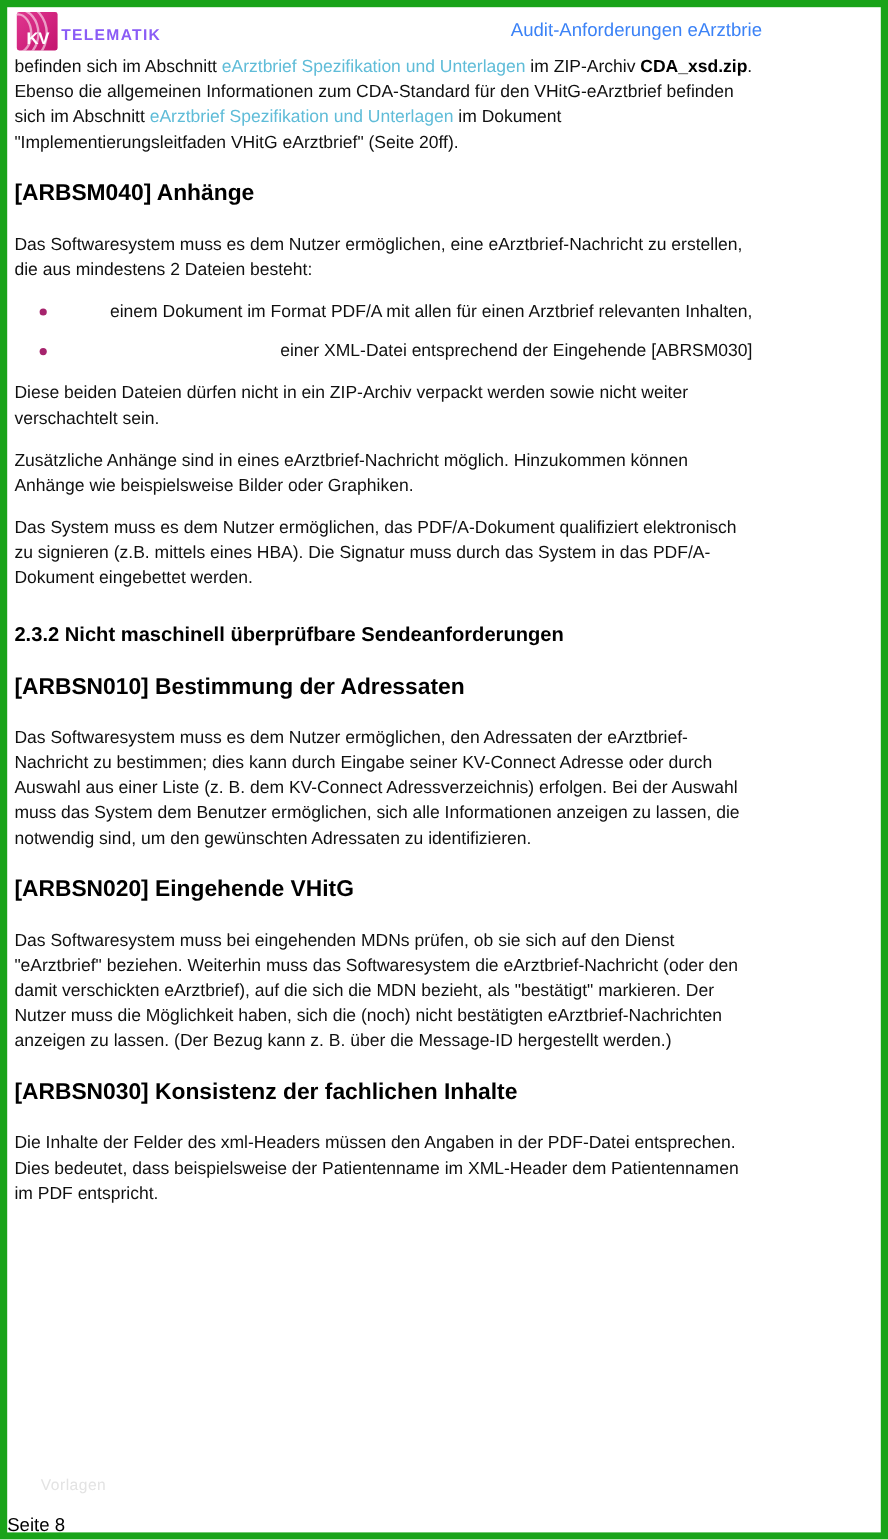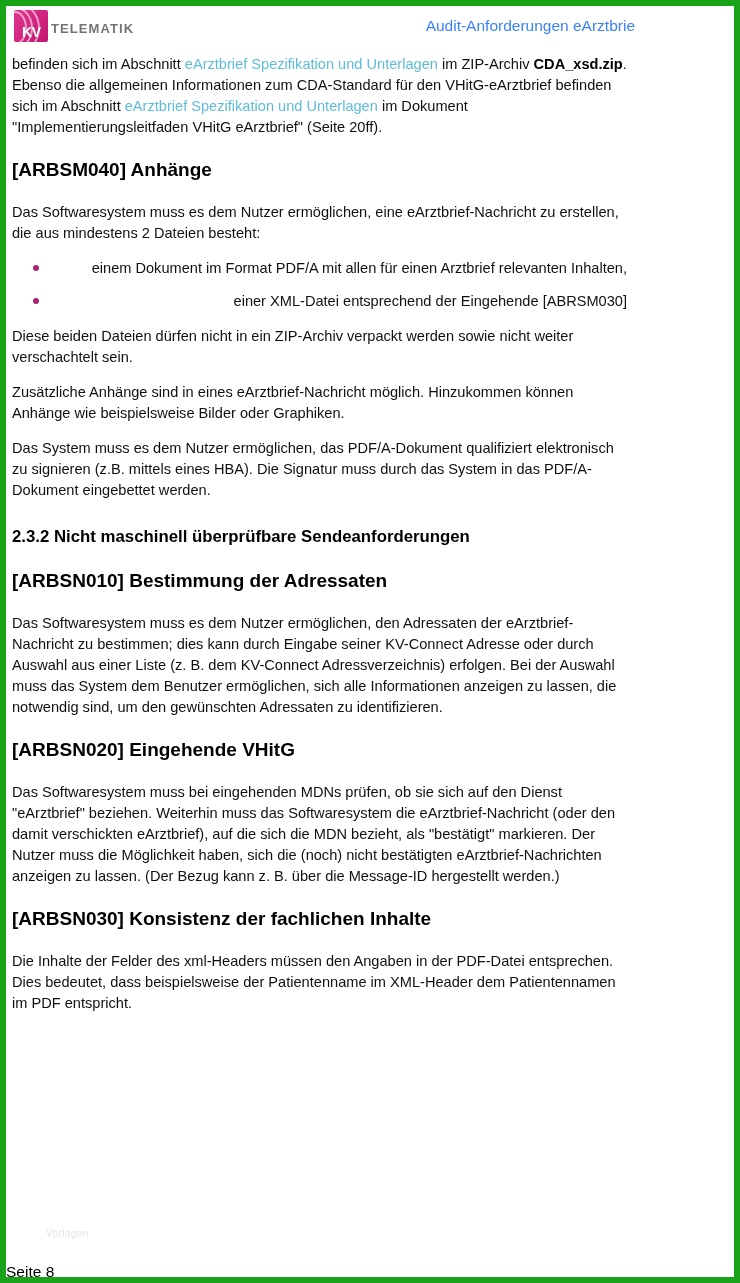--- a/index.html
+++ b/index.html
@@ -69,39 +69,38 @@
     color: #ffffff;
     font-size: 14px;
     font-weight: bold;
     letter-spacing: -0.3px;
     line-height: 14px;
   }
   .logo-word {
     margin-left: 3px;
     font-size: 13px;
     letter-spacing: 1.1px;
-    color: #737373;
+    color: #8b5cf6;
     font-weight: bold;
     position: relative;
     top: 2px;
   }
   .header-title {
     position: absolute;
     right: 0px;
     top: 11px;
     font-size: 15.5px;
     color: #3b82f6;
     white-space: nowrap;
   }
 
   
   .content {
     padding: 0 8px 0 6px;
     color: #000000;
-    margin-top: 8px;
   }
   p.body {
     font-size: 14.6px;
     line-height: 21px;
     margin: 0 0 14px 0;
     color: #101010;
     text-align: left;
   }
 
   .lead {
@@ -155,26 +154,25 @@
     width: 6px;
     height: 6px;
     border-radius: 50%;
     background: #a6246d;
   }
 
   
   .watermark {
     position: absolute;
     left: 28px;
-    bottom: 38px;
-    font-size: 10px;
+    bottom: 32px;
+    font-size: 13px;
     color: #e3e3e3;
     letter-spacing: 0.4px;
     user-select: none;
-    margin-left: 12px;
   }
   .page-footer {
     position: absolute;
     left: 0px;
     bottom: -4px;
     font-size: 15.5px;
     color: #000;
   }
 </style>
 </head>

